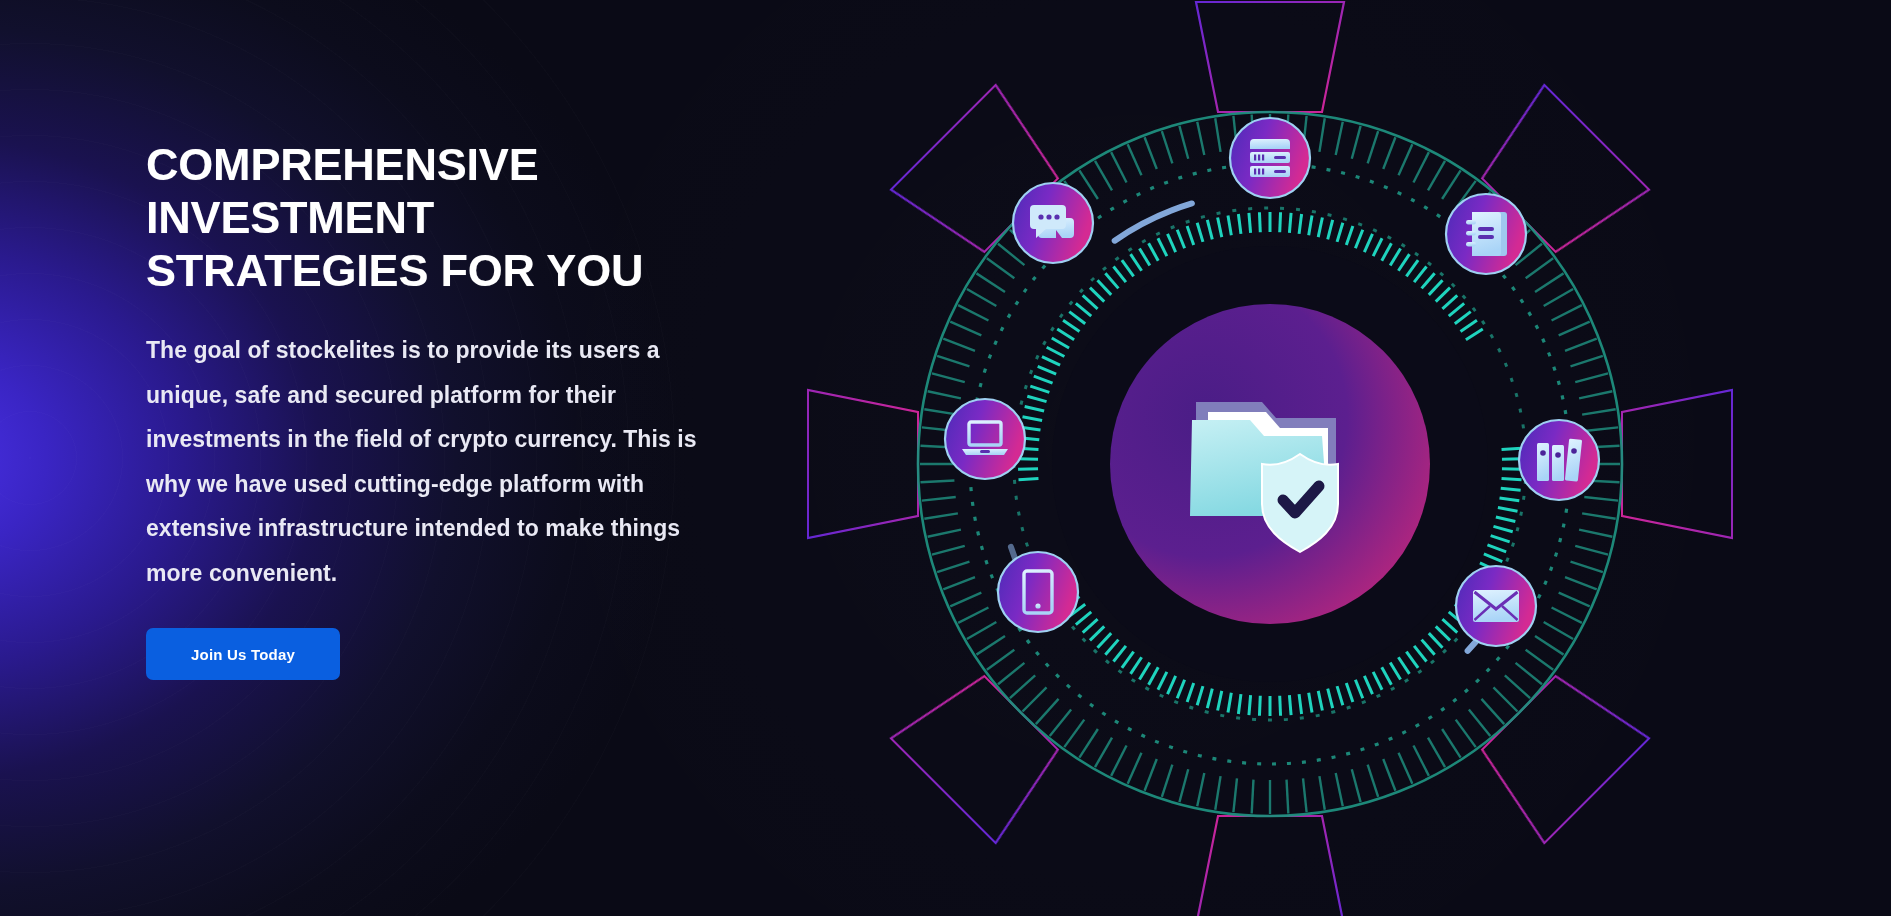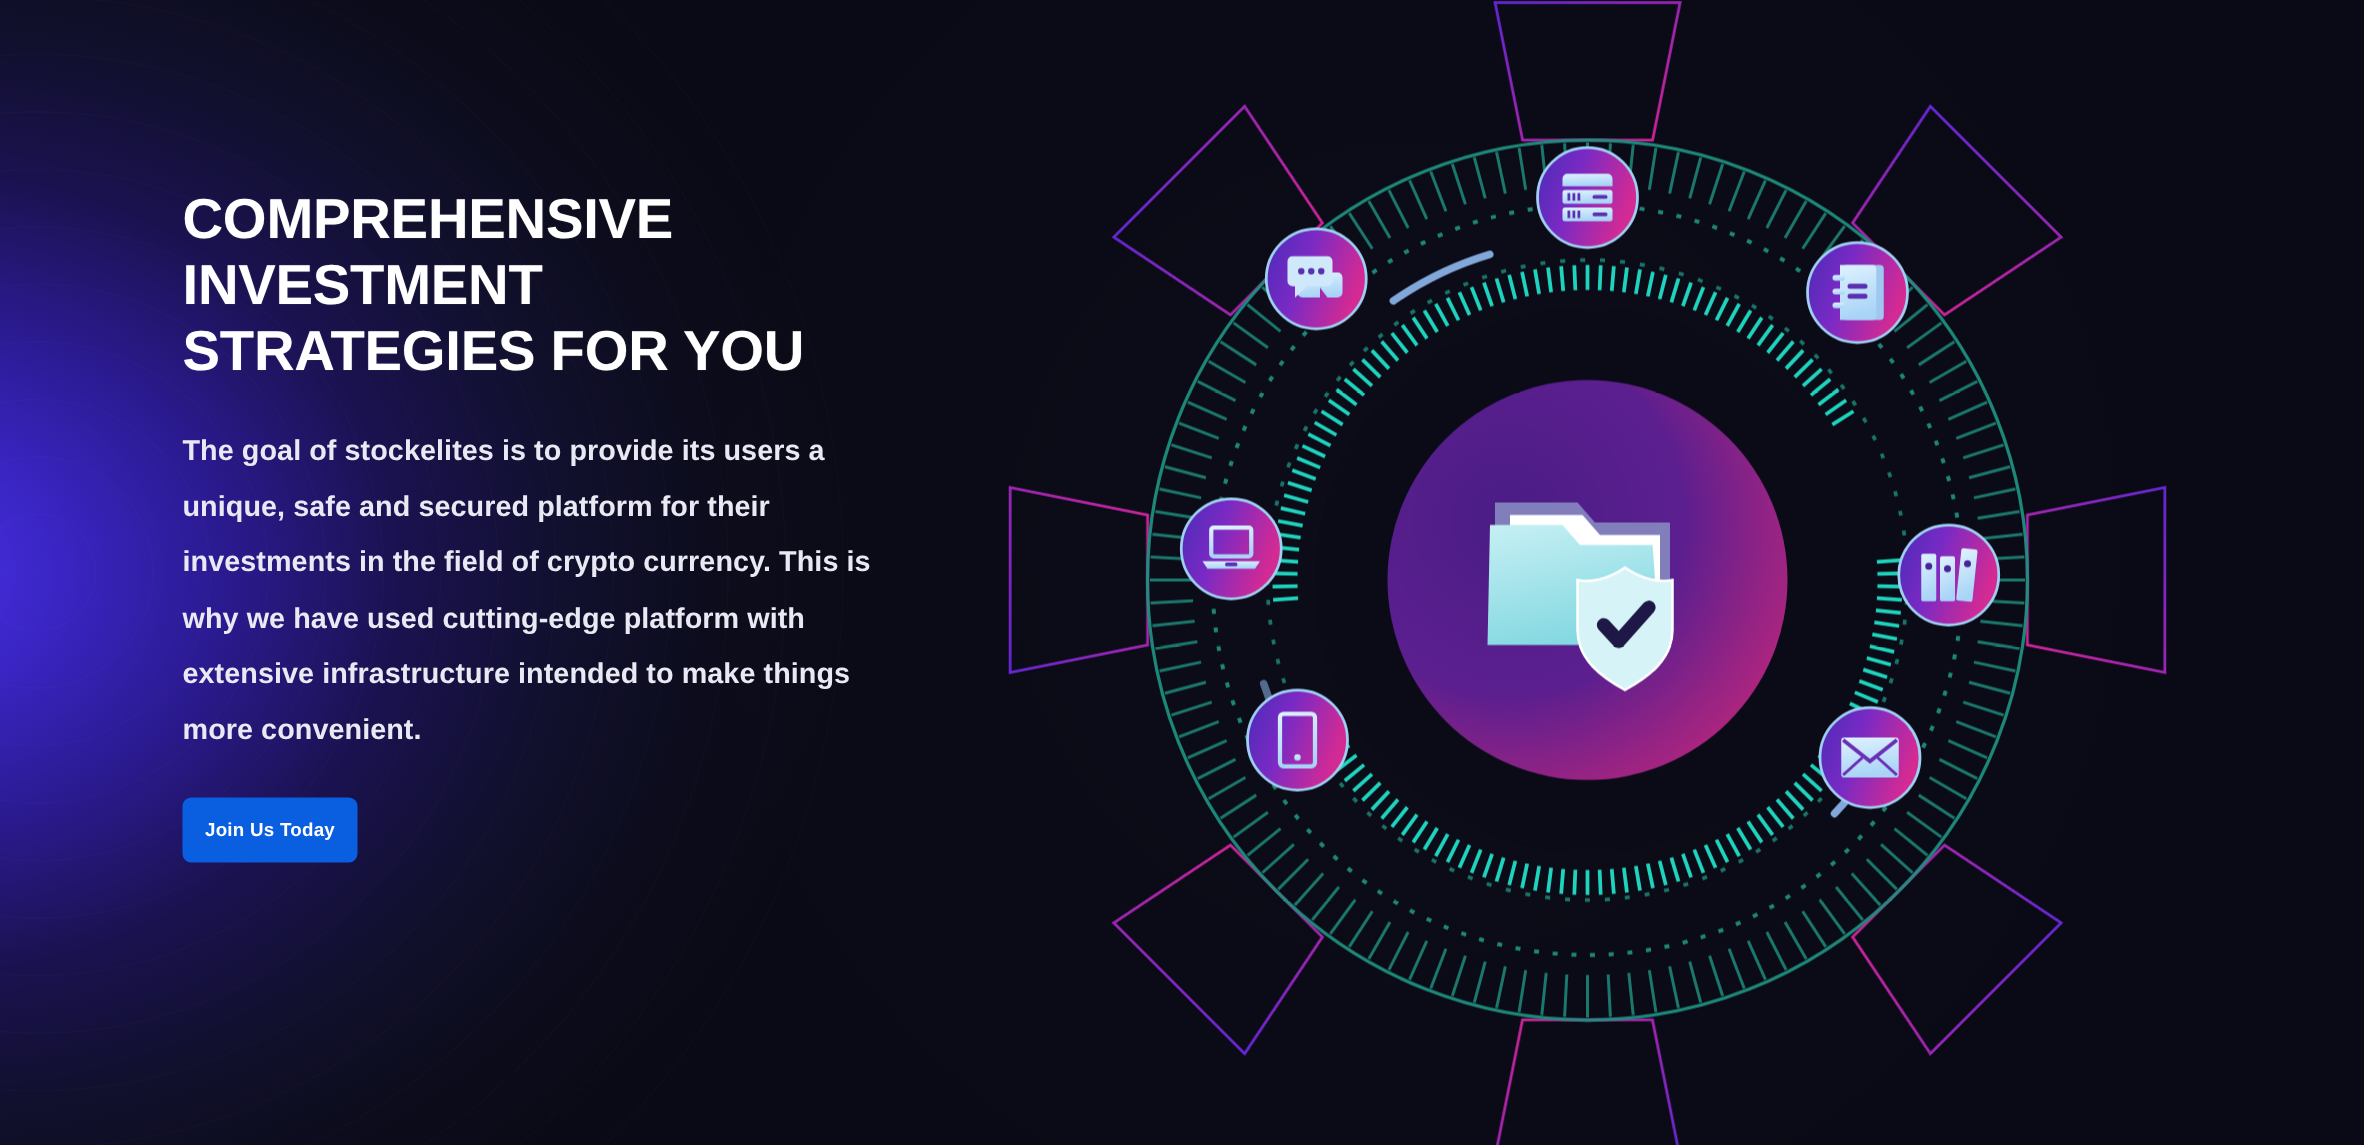--- a/index.html
+++ b/index.html
@@ -20,21 +20,21 @@
   }
   
   .glow-arcs { position:absolute; left:-620px; top:50%; transform:translateY(-50%);
     width:1300px; height:1300px; border-radius:50%; pointer-events:none;
     background:
       repeating-radial-gradient(circle at 50% 50%, rgba(255,255,255,0.022) 0px, rgba(255,255,255,0.022) 1px, rgba(255,255,255,0) 1px, rgba(255,255,255,0) 46px);
     opacity:.55;
   }
 
   
-  .copy { position:absolute; left:146px; top:148px; width:660px; }
+  .copy { position:absolute; left:146px; top:138px; width:660px; }
   .headline {
     color:#ffffff;
     font-size:45px;
     line-height:53px;
     font-weight:700;
     letter-spacing:-0.2px;
     text-transform:uppercase;
     white-space:pre-line;
     text-shadow:0 0 1px rgba(255,255,255,.25);
   }
@@ -43,21 +43,21 @@
     color:#e9e9f4;
     font-size:23px;
     line-height:44.5px;
     font-weight:700;
     width:560px;
     letter-spacing:0.05px;
   }
   .cta {
     display:inline-flex; align-items:center; justify-content:center;
     margin-top:33px;
-    width:140px; height:52px;
+    width:194px; height:52px;
     border:none; border-radius:7px;
     background:#0a5fe0;
     color:#ffffff;
     font-family:"Liberation Sans", sans-serif;
     font-size:15px; font-weight:700; letter-spacing:.2px;
     cursor:pointer;
   }
 
   
   .art { position:absolute; left:770px; top:-36px; width:1000px; height:1000px; }

